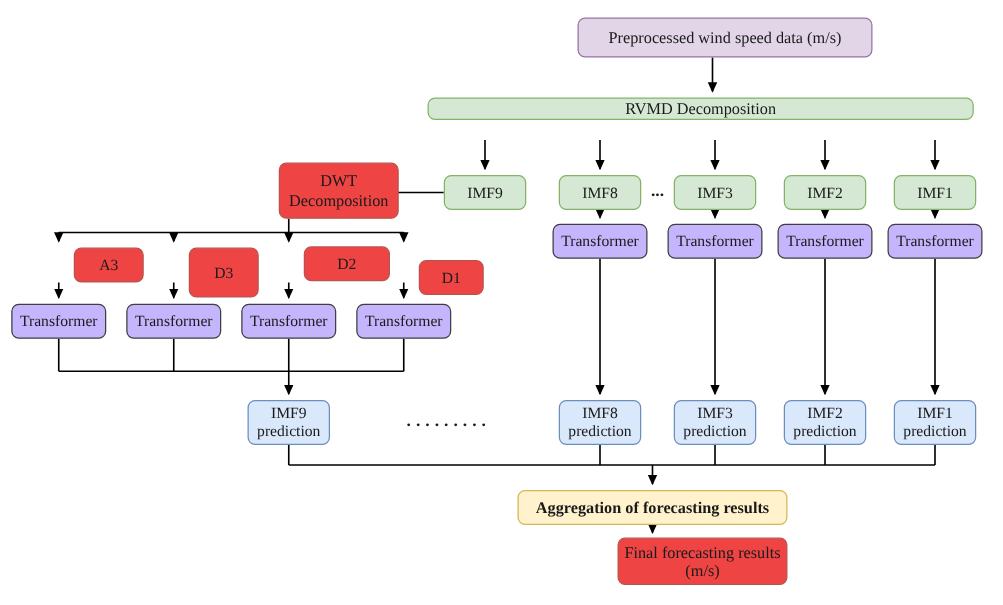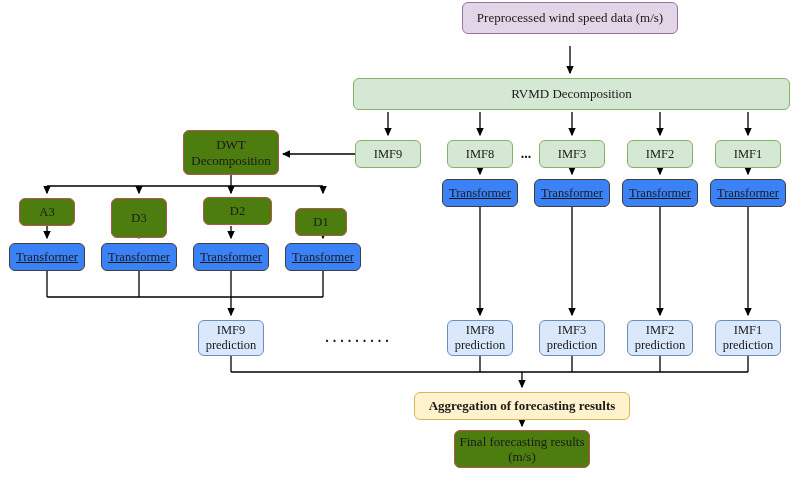--- a/index.html
+++ b/index.html
@@ -18,22 +18,22 @@
     box-sizing:border-box;
     border-radius:6px;
     font-size:13px;line-height:1.18;
     white-space:pre-line;
     color:#1a1a1a;
     padding:0 2px;
   }
   .small{font-size:12.5px;}
   .purple{background:#e1d5e7;border:1.3px solid #9673a6;}
   .green {background:#d5e8d4;border:1.3px solid #82b366;}
-  .red   {background:#4d7c0f;border:1.4px solid #b85450;}
-  .orange{background:#3b82f6;border:1.5px solid #3f3f3f;text-decoration:underline;}
+  .red   {background:#ef4444;border:1.4px solid #b85450;margin-left:40px;}
+  .orange{background:#c4b5fd;border:1.5px solid #3f3f3f;}
   .blue  {background:#dae8fc;border:1.3px solid #6c8ebf;}
   .yellow{background:#fff2cc;border:1.3px solid #d6b656;font-weight:bold;}
   .dots{
     position:absolute;z-index:1;
     font-size:14px;font-weight:bold;color:#1a1a1a;
     display:flex;align-items:center;justify-content:center;
   }
   .dots.spread{letter-spacing:4px;}
 </style>
 </head>
@@ -85,23 +85,23 @@
       <line x1="47" y1="297" x2="323" y2="297"></line>
       <line x1="231" y1="356" x2="231" y2="372"></line>
       <line x1="480" y1="356" x2="480" y2="372"></line>
       <line x1="572" y1="356" x2="572" y2="372"></line>
       <line x1="660" y1="356" x2="660" y2="372"></line>
       <line x1="748" y1="356" x2="748" y2="372"></line>
       <line x1="231" y1="372" x2="748" y2="372"></line>
     </g>
   </svg>
 
-  <div class="node purple" style="left:462px;top:2px;width:216px;height:32px">Preprocessed wind speed data (m/s)</div>
+  <div class="node purple" style="left:462px;top:14px;width:236px;height:32px">Preprocessed wind speed data (m/s)</div>
 
-  <div class="node green" style="left:353px;top:78px;width:437px;height:32px">RVMD Decomposition</div>
+  <div class="node green" style="left:342px;top:78px;width:437px;height:18px">RVMD Decomposition</div>
 
   <div class="node green small" style="left:355px;top:140px;width:66px;height:28px">IMF9</div>
   <div class="node green small" style="left:447px;top:140px;width:66px;height:28px">IMF8</div>
   <div class="dots" style="left:514px;top:144px;width:24px;height:20px">...</div>
   <div class="node green small" style="left:539px;top:140px;width:66px;height:28px">IMF3</div>
   <div class="node green small" style="left:627px;top:140px;width:66px;height:28px">IMF2</div>
   <div class="node green small" style="left:715px;top:140px;width:66px;height:28px">IMF1</div>
 
   <div class="node red" style="left:183px;top:130px;width:96px;height:45px">DWT
 Decomposition</div>

